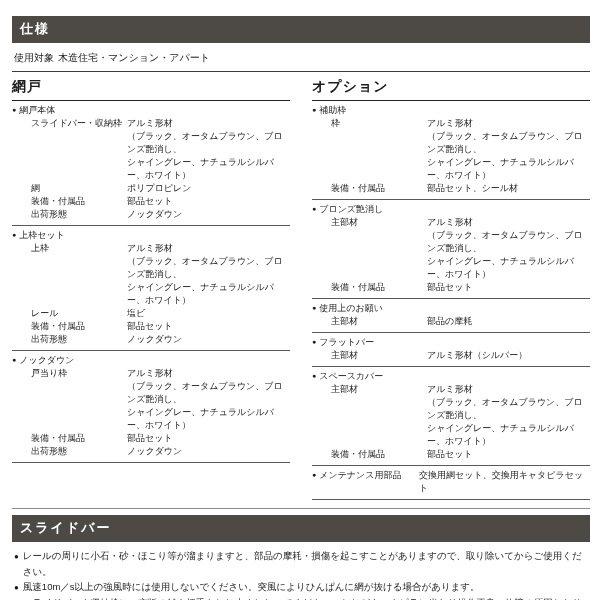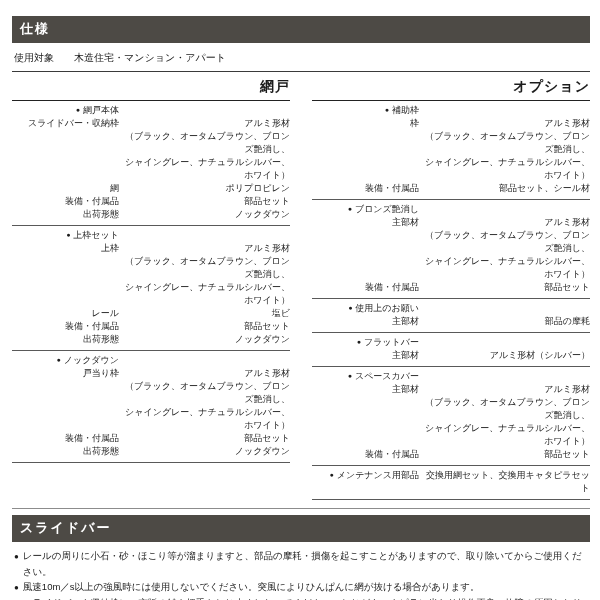--- a/index.html
+++ b/index.html
@@ -19,46 +19,46 @@
     color: #ffffff;
     font-weight: bold;
     font-size: 13px;
     letter-spacing: 2px;
     padding: 4px 8px 5px 8px;
     font-family: Liberation Mono, monospace;
   }
 
   .usage-row {
     display: flex;
-    gap: 20px;
+    gap: 4px;
     font-size: 10px;
     padding: 8px 0 6px 2px;
     border-bottom: 1px solid #3a3a3a;
   }
 
   .cols { display: flex; gap: 22px; margin-top: 5px; }
-  .col { flex: 1; min-width: 0; text-align: right; }
+  .col { flex: 1; min-width: 0; }
 
   .col-head {
     font-size: 14px;
     font-weight: bold;
     border-bottom: 1px solid #222222;
     padding: 1px 0 4px 0;
     letter-spacing: 1px;
   }
 
   .group {
     border-bottom: 1px solid #595959;
     padding: 3px 0 4px 0;
   }
   .g-head { display: flex; font-size: 9px; line-height: 13px; }
   .g-head .h-lab { flex: none; width: 107px; }
   .blt { font-size: 7px; margin-right: 3px; position: relative; top: -1px; }
   .g-row { display: flex; font-size: 9px; line-height: 13px; }
-  .g-row .r-lab { flex: none; width: 96px; margin-left: 11px; }
+  .g-row .r-lab { flex: none; width: 96px; margin-left: 19px; }
   .g-val { flex: 1; min-width: 0; }
 
   .notes-sep { border-top: 1px solid #8c8c8c; margin-top: 8px; }
   .notes-bar { margin-top: 6px; }
 
   .notes { padding: 6px 0 0 2px; }
   .note { display: flex; font-size: 9.5px; line-height: 15.5px; }
   .note .blt2 { flex: none; font-size: 8px; margin-right: 4px; position: relative; top: 1px; }
   .n-text { flex: 1; min-width: 0; }
 </style>

